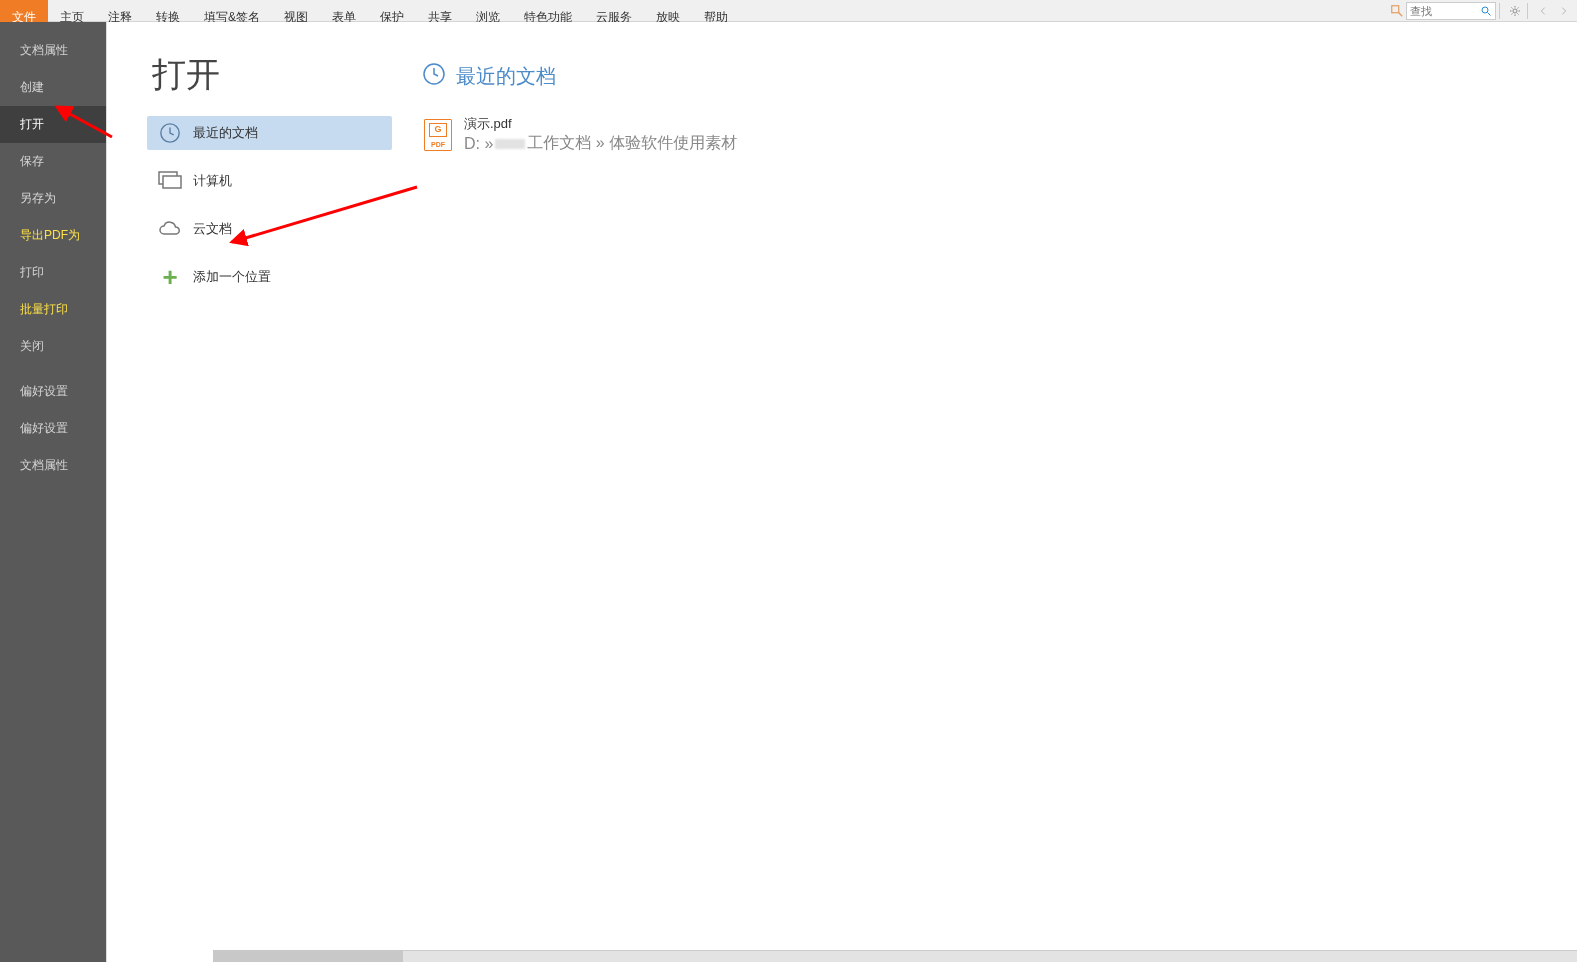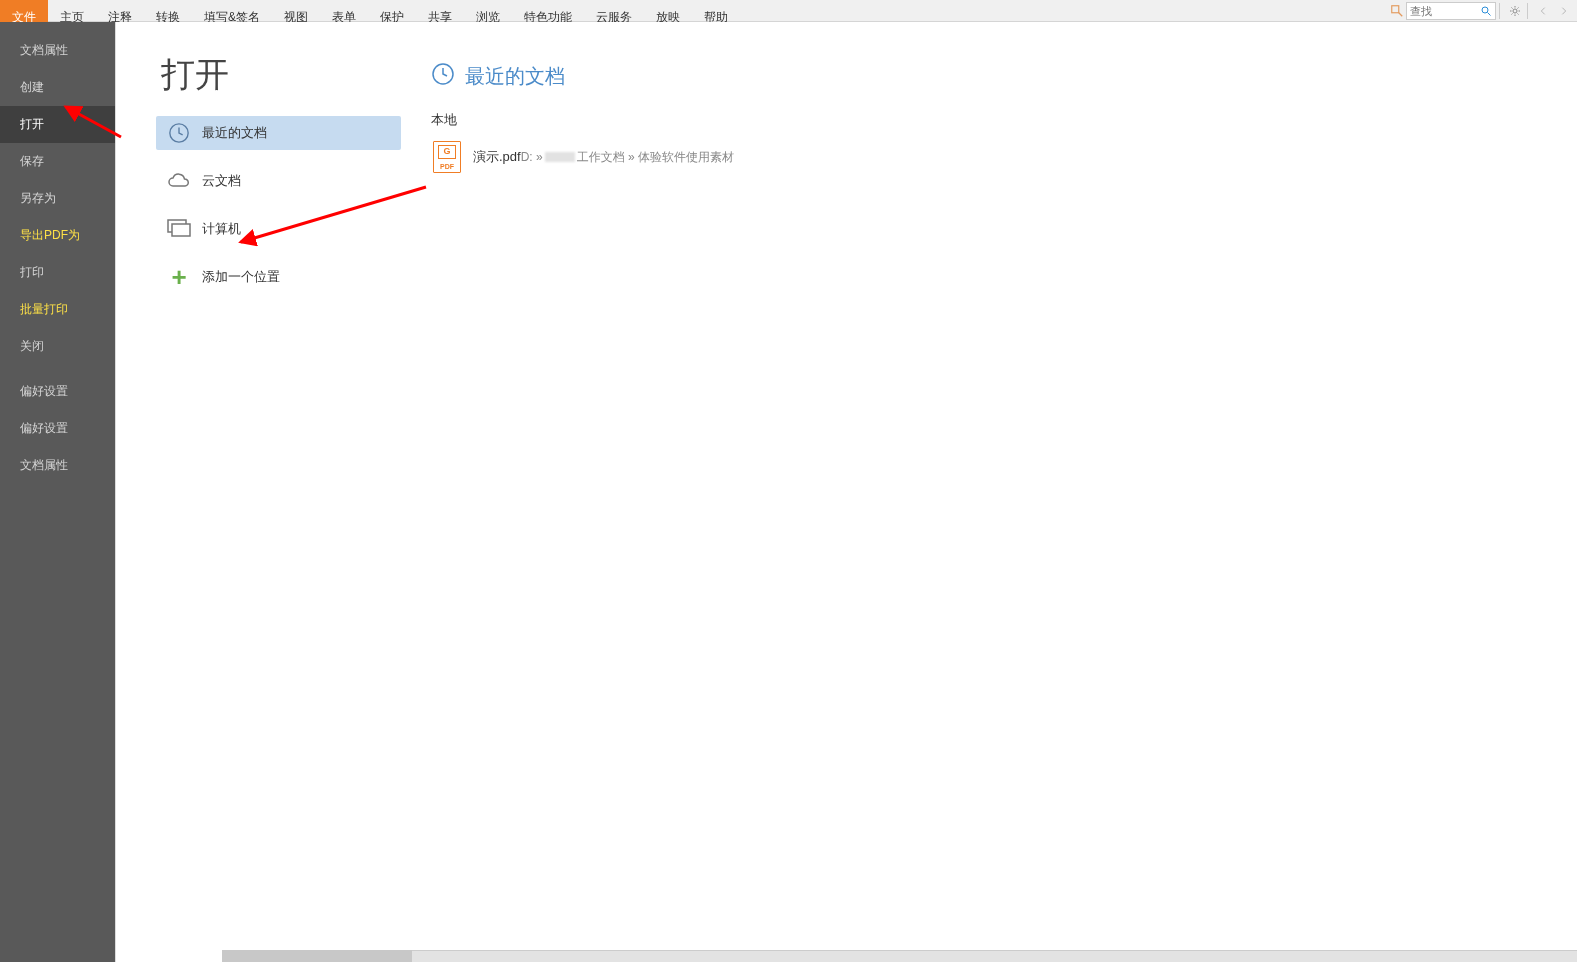--- a/index.html
+++ b/index.html
@@ -67,21 +67,21 @@
     }
     .divider-v { width: 1px; height: 16px; background: #ccc; margin: 0 3px; }
     
     .body-area {
       display: flex;
       height: calc(962px - 22px);
       background: #fff;
     }
     
     .sidebar {
-      width: 115px;
+      width: 106px;
       background: #595959;
       color: #d5d5d5;
       font-size: 12px;
       padding-top: 10px;
     }
     .sidebar-item {
       padding: 10px 20px;
       cursor: pointer;
     }
     .sidebar-item.active { background: #3f3f3f; color: #fff; }
@@ -175,23 +175,23 @@
     .file-icon::before {
       content: '';
       position: absolute;
       top: 3px; left: 4px; right: 4px;
       height: 12px;
       border: 1px solid #f07d25;
     }
     .file-icon-text { position: absolute; bottom: 2px; font-size: 7px; }
     .file-icon-c { font-size: 9px; position: absolute; top: 4px;}
     
-    .file-info { display: flex; }
+    .file-info { display: flex; flex-direction: column; }
     .file-name { font-size: 13px; color: #333; }
-    .file-path { font-size: 12px; color: #888; display: flex; align-items: center; }
+    .file-path { font-size: 16px; color: #888; display: flex; align-items: center; }
     .blur-seg {
       display: inline-block;
       width: 30px;
       height: 10px;
       background: #e2e2e2;
       filter: blur(1px);
       margin: 0 2px;
     }
     
     .arrow-annotation {
@@ -279,55 +279,54 @@
             <span class="loc-icon">
               <svg width="22" height="22" viewBox="0 0 24 24">
                 <circle cx="12" cy="12" r="10" fill="none" stroke="#5a7da3" stroke-width="1.5"></circle>
                 <path d="M12 6v6l4 2" stroke="#5a7da3" stroke-width="1.5" fill="none"></path>
               </svg>
             </span>
             <span>最近的文档</span>
           </div>
           <div class="location-item">
             <span class="loc-icon">
-              <svg width="24" height="18" viewBox="0 0 24 18">
-                <path d="M6 14a4 4 0 0 1 0-8 6 6 0 0 1 11.5 1A3.5 3.5 0 0 1 18 14H6z" fill="none" stroke="#777" stroke-width="1.5"></path>
-              </svg>
-            </span>
-            <span>云文档</span>
-          </div>
-          <div class="location-item">
-            <span class="loc-icon">
               <svg width="26" height="22" viewBox="0 0 26 22">
                 <rect x="2" y="2" width="18" height="12" fill="none" stroke="#777" stroke-width="1.5"></rect>
                 <rect x="6" y="6" width="18" height="12" fill="#fff" stroke="#777" stroke-width="1.5"></rect>
               </svg>
             </span>
             <span>计算机</span>
+          </div>
+          <div class="location-item">
+            <span class="loc-icon">
+              <svg width="24" height="18" viewBox="0 0 24 18">
+                <path d="M6 14a4 4 0 0 1 0-8 6 6 0 0 1 11.5 1A3.5 3.5 0 0 1 18 14H6z" fill="none" stroke="#777" stroke-width="1.5"></path>
+              </svg>
+            </span>
+            <span>云文档</span>
           </div>
           <div class="location-item">
             <span class="loc-icon">
               <span style="color:#6ab04c;font-size:26px;font-weight:bold;line-height:20px">+</span>
             </span>
             <span>添加一个位置</span>
           </div>
         </div>
     </div>
 
     <div class="right-panel">
       <div class="section-header">
         <span class="hdr-icon">
           <svg width="24" height="24" viewBox="0 0 24 24">
               <circle cx="12" cy="12" r="10" fill="none" stroke="#4b8bc9" stroke-width="1.5"></circle>
               <path d="M12 6v6l4 2" stroke="#4b8bc9" stroke-width="1.5" fill="none"></path>
             </svg>
         </span>
         <span>最近的文档</span>
       </div>
-      <div class="group-label">本地</div>
       <div id="file-list">
           <div class="file-row">
             <div class="file-icon">
               <span class="file-icon-c">G</span>
               <span class="file-icon-text">PDF</span>
             </div>
             <div class="file-info">
               <div class="file-name">演示.pdf</div>
               <div class="file-path">D: » <span class="blur-seg"></span> 工作文档 » 体验软件使用素材</div>
             </div>

